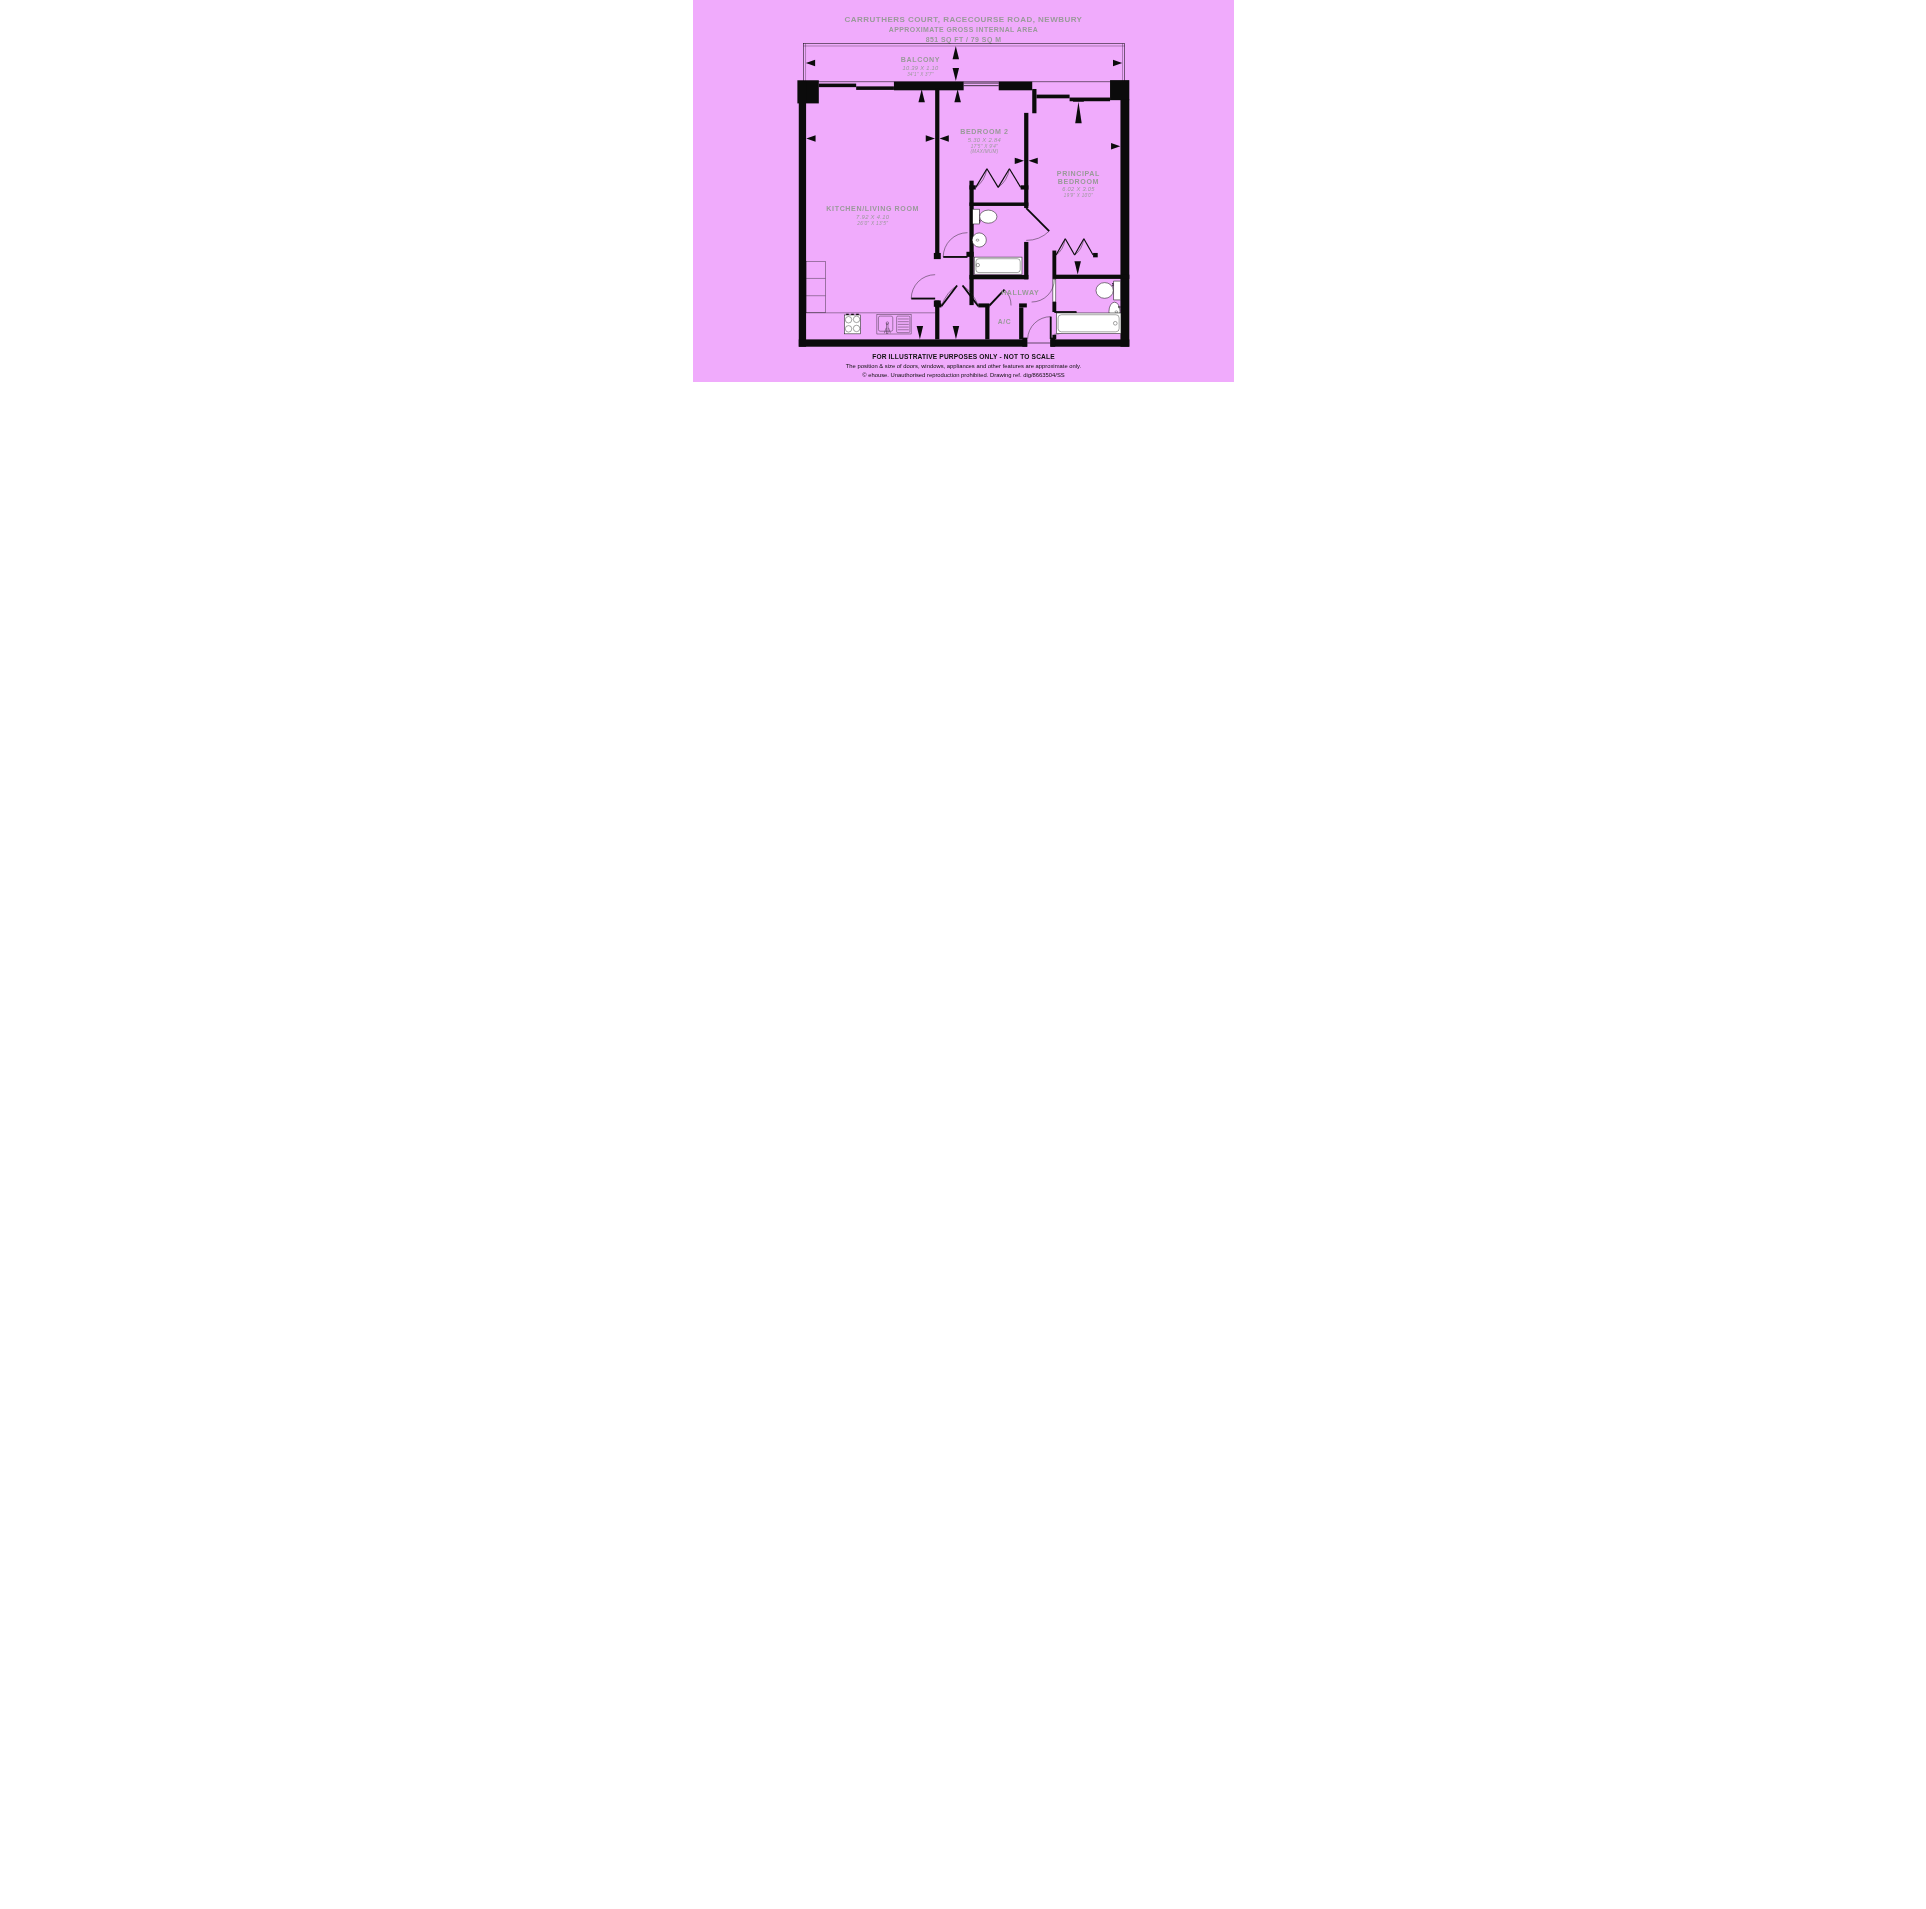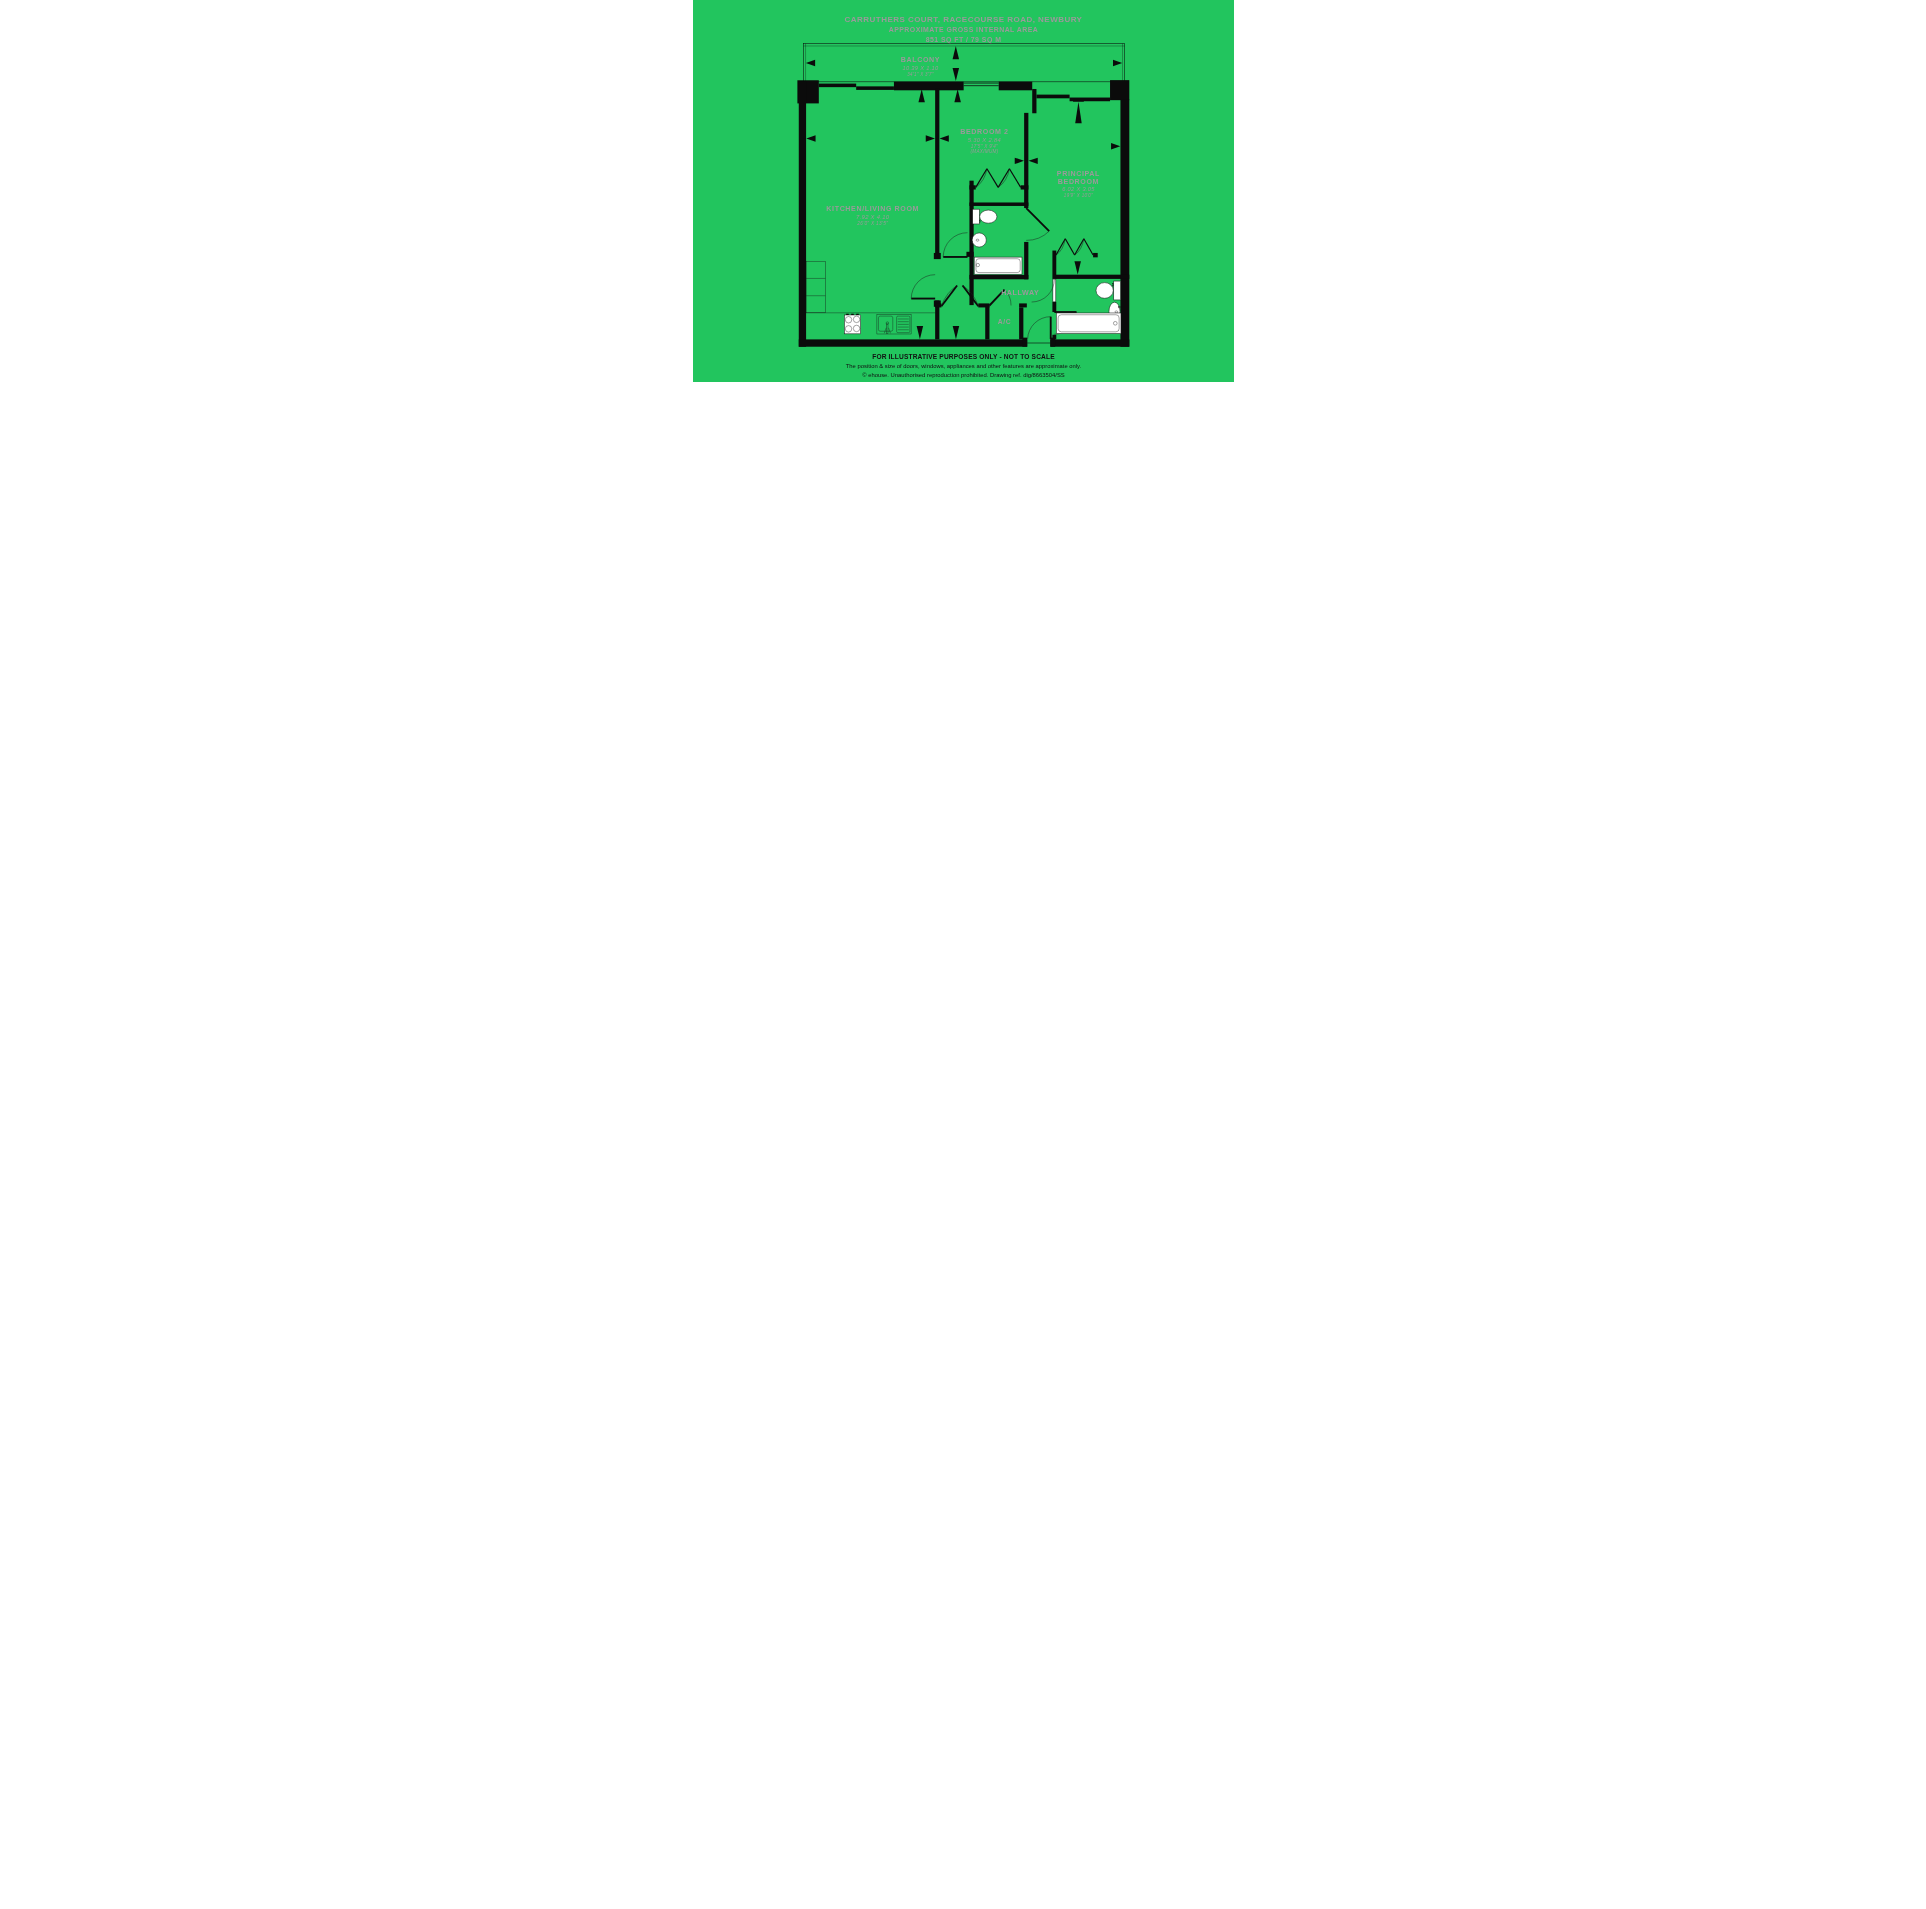--- a/index.html
+++ b/index.html
@@ -1,17 +1,17 @@
 <!DOCTYPE html>
 <html style="font-size:6.2px"><head>
 <meta charset="utf-8">
 <style>
   html,body{margin:0;padding:0;background:#ffffff;}
   body{font-family:"Liberation Sans", sans-serif;}
-  .page{position:relative;width:541px;height:382px;margin:0 auto;background:#22c55e;overflow:hidden;}
+  .page{position:relative;width:541px;height:382px;margin:0 auto;background:#f0abfc;overflow:hidden;}
   svg{display:block;width:100%;height:100%;}
   .wall{fill:#0b0b0b;stroke:none;}
   .thinline{stroke:#0b0b0b;fill:none;}
   .fixture{fill:#ffffff;stroke:#161616;stroke-width:7;}
   .fixline{stroke:#161616;fill:none;stroke-width:5;}
   .leaf{stroke:#0b0b0b;stroke-width:24;fill:none;}
   .leaf-thin{stroke:#0b0b0b;stroke-width:15;fill:none;}
   .arc{stroke:#1a1a1a;stroke-width:6;fill:none;}
   .arrow{fill:#0b0b0b;}
   text{fill:#9a9a9a;}

